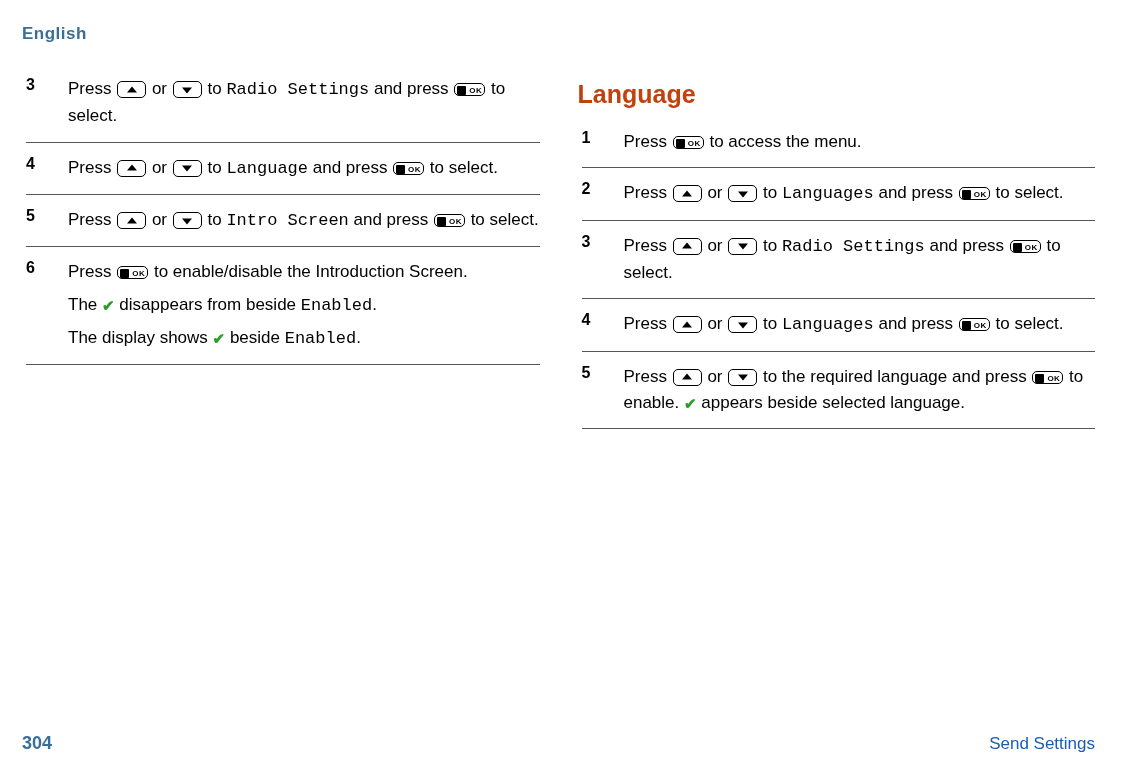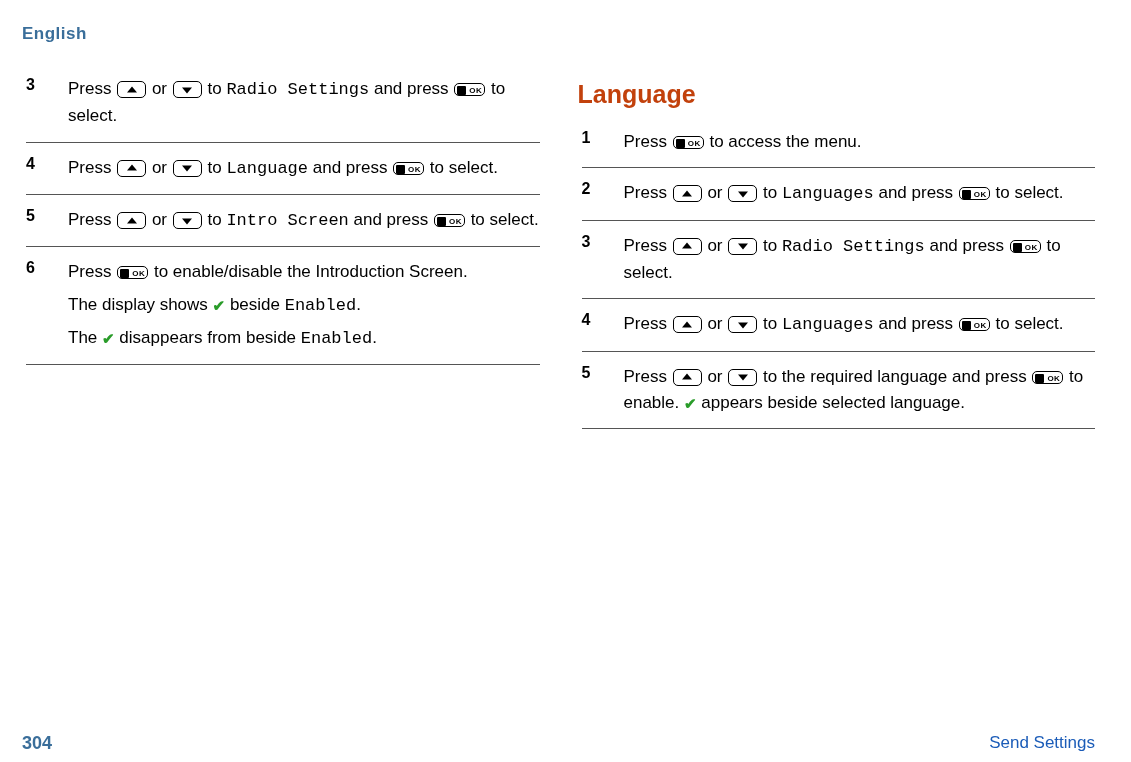--- a/index.html
+++ b/index.html
@@ -78,21 +78,21 @@
     margin: 0 0 18px 0;
     line-height: 1.4;
   }
   .footer {
     position: absolute;
     bottom: 8px;
     left: 22px;
     right: 36px;
     display: flex;
     justify-content: space-between;
-    align-items: flex-start;
+    align-items: center;
   }
   .page-num {
     color: #3a6e9a;
     font-weight: bold;
     font-size: 18px;
   }
   .send-feedback {
     color: #1b5cb8;
     font-size: 17px;
   }
@@ -190,22 +190,22 @@
           <li class="step-row">
             <div class="step-num">5</div>
             <div class="step-body">
               <p>Press <span class="btn-up"></span> or <span class="btn-down"></span> to <span class="mono">Intro Screen</span> and press <span class="btn-ok"></span> to select.</p>
             </div>
           </li>
           <li class="step-row">
             <div class="step-num">6</div>
             <div class="step-body">
               <p>Press <span class="btn-ok"></span> to enable/disable the Introduction Screen.</p>
+              <p>The <span class="chk">✔</span> disappears from beside <span class="mono">Enabled</span>.</p>
               <p>The display shows <span class="chk">✔</span> beside <span class="mono">Enabled</span>.</p>
-              <p>The <span class="chk">✔</span> disappears from beside <span class="mono">Enabled</span>.</p>
             </div>
           </li>
         </ol>
     </div>
     <div class="col">
       <div class="section-title">Language</div>
       <ol class="steps" id="right-steps">
           <li class="step-row">
             <div class="step-num">1</div>
             <div class="step-body">

